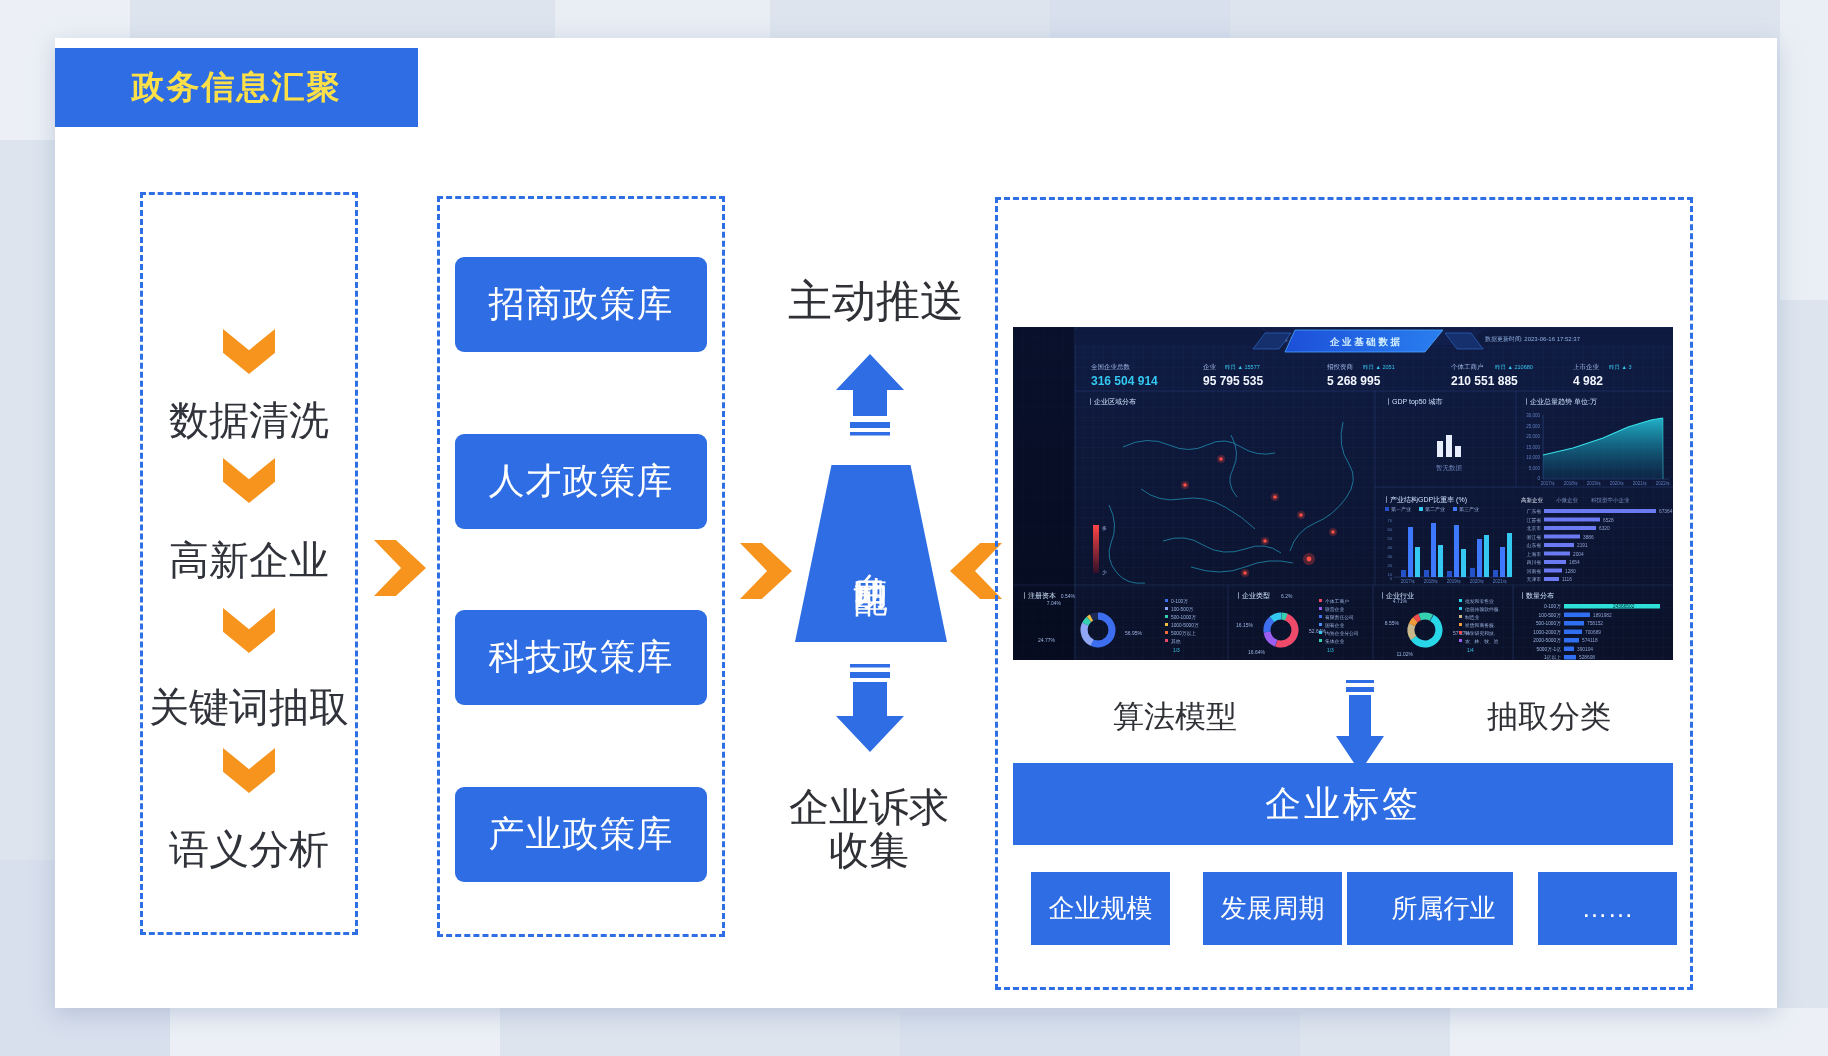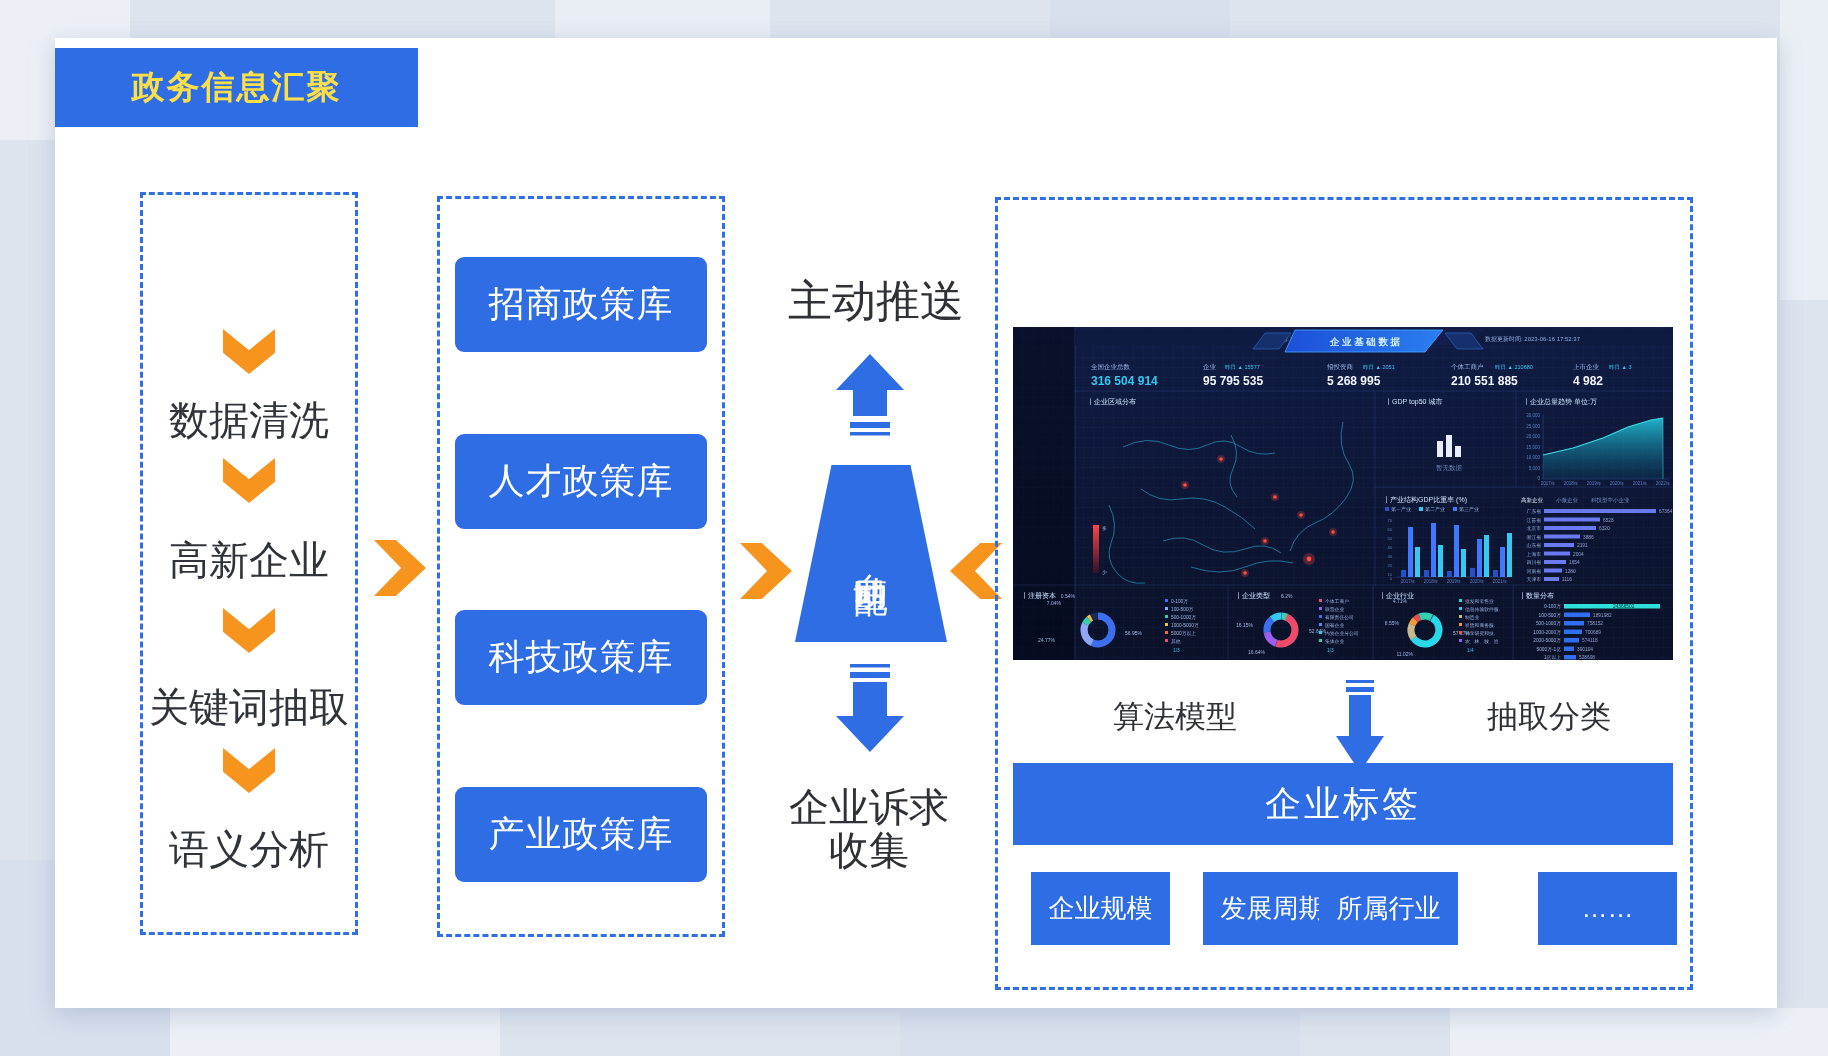--- a/index.html
+++ b/index.html
@@ -519,16 +519,16 @@
     <rect x="10" y="0" width="28" height="3" fill="#2e6de4"></rect>
     <rect x="10" y="7" width="28" height="5" fill="#2e6de4"></rect>
     <path d="M13 15 H35 V56 H48 L24 92 L0 56 H13 Z" fill="#2e6de4"></path>
   </svg>
   <div class="mid-label" style="left:1487px;top:696px;">抽取分类</div>
 
   <div id="tag-bar">企业标签</div>
 
   <div class="tag-box" style="left:1031px;">企业规模</div>
   <div class="tag-box" style="left:1203px;">发展周期</div>
-  <div class="tag-box" style="left:1319px;">所属行业</div>
+  <div class="tag-box" style="left:1347px;padding-left:27px;">所属行业</div>
   <div class="tag-box" style="left:1538px;">……</div>
 
 </div>
 
 </body></html>

